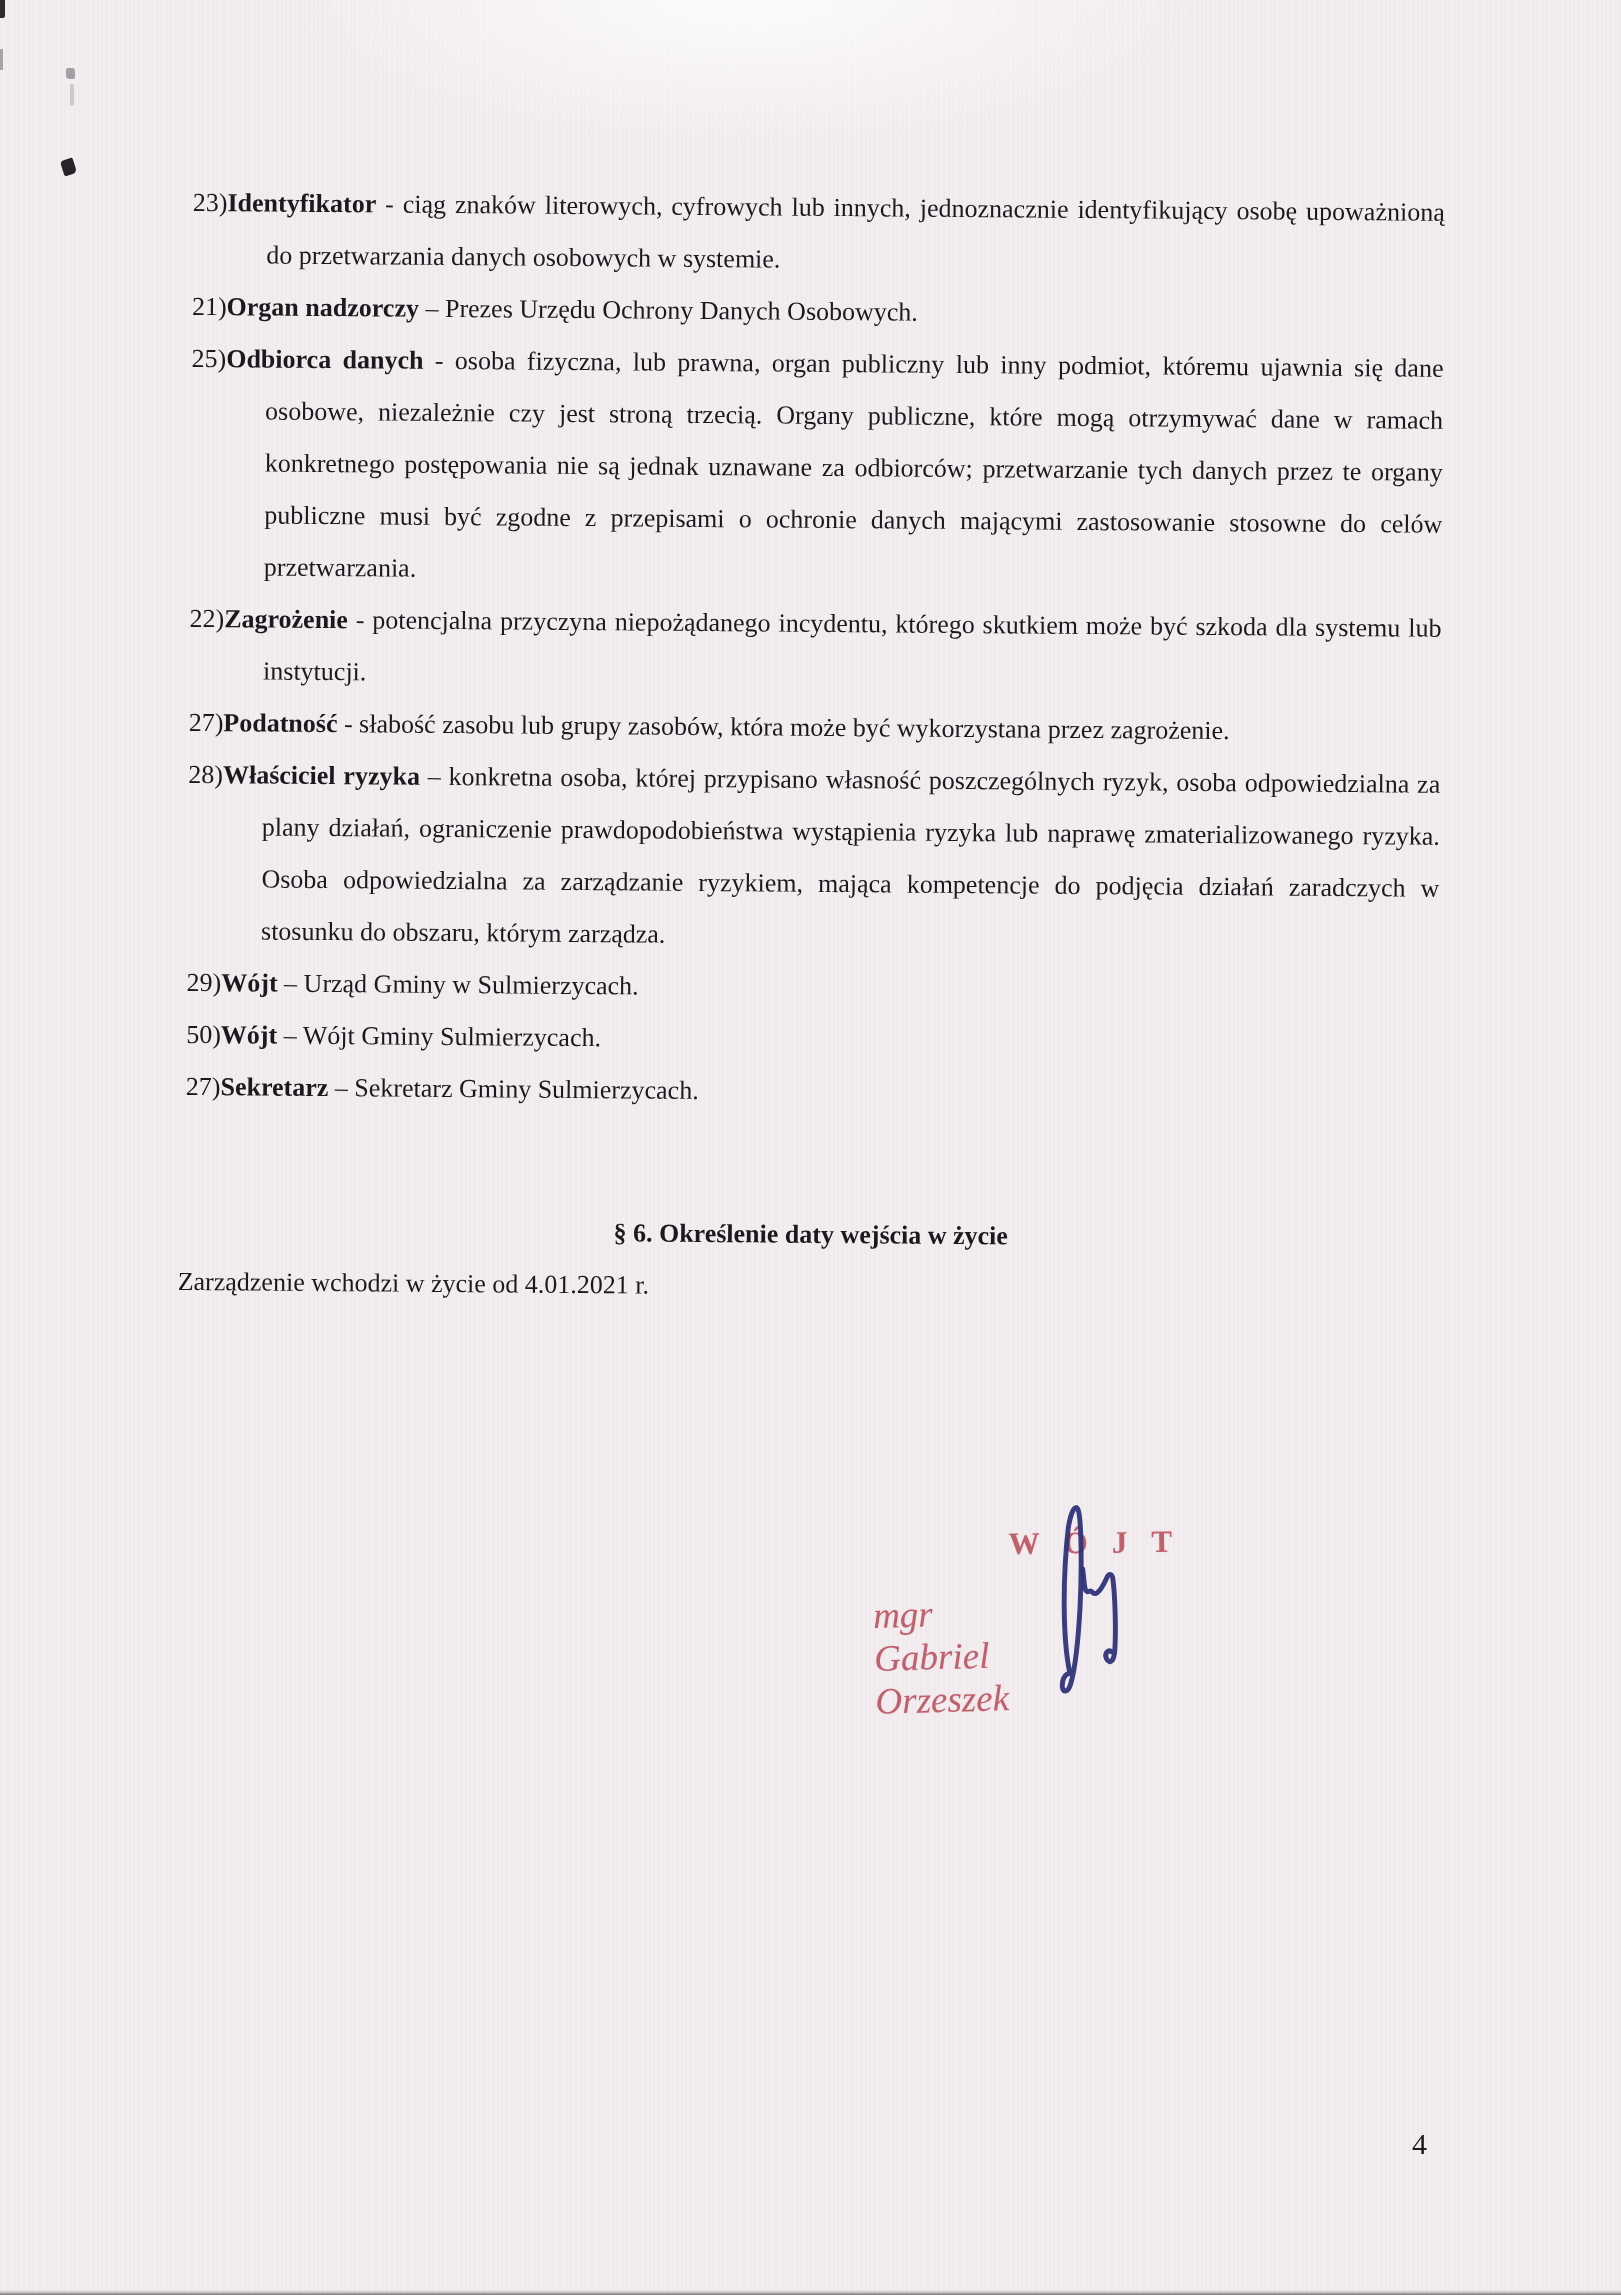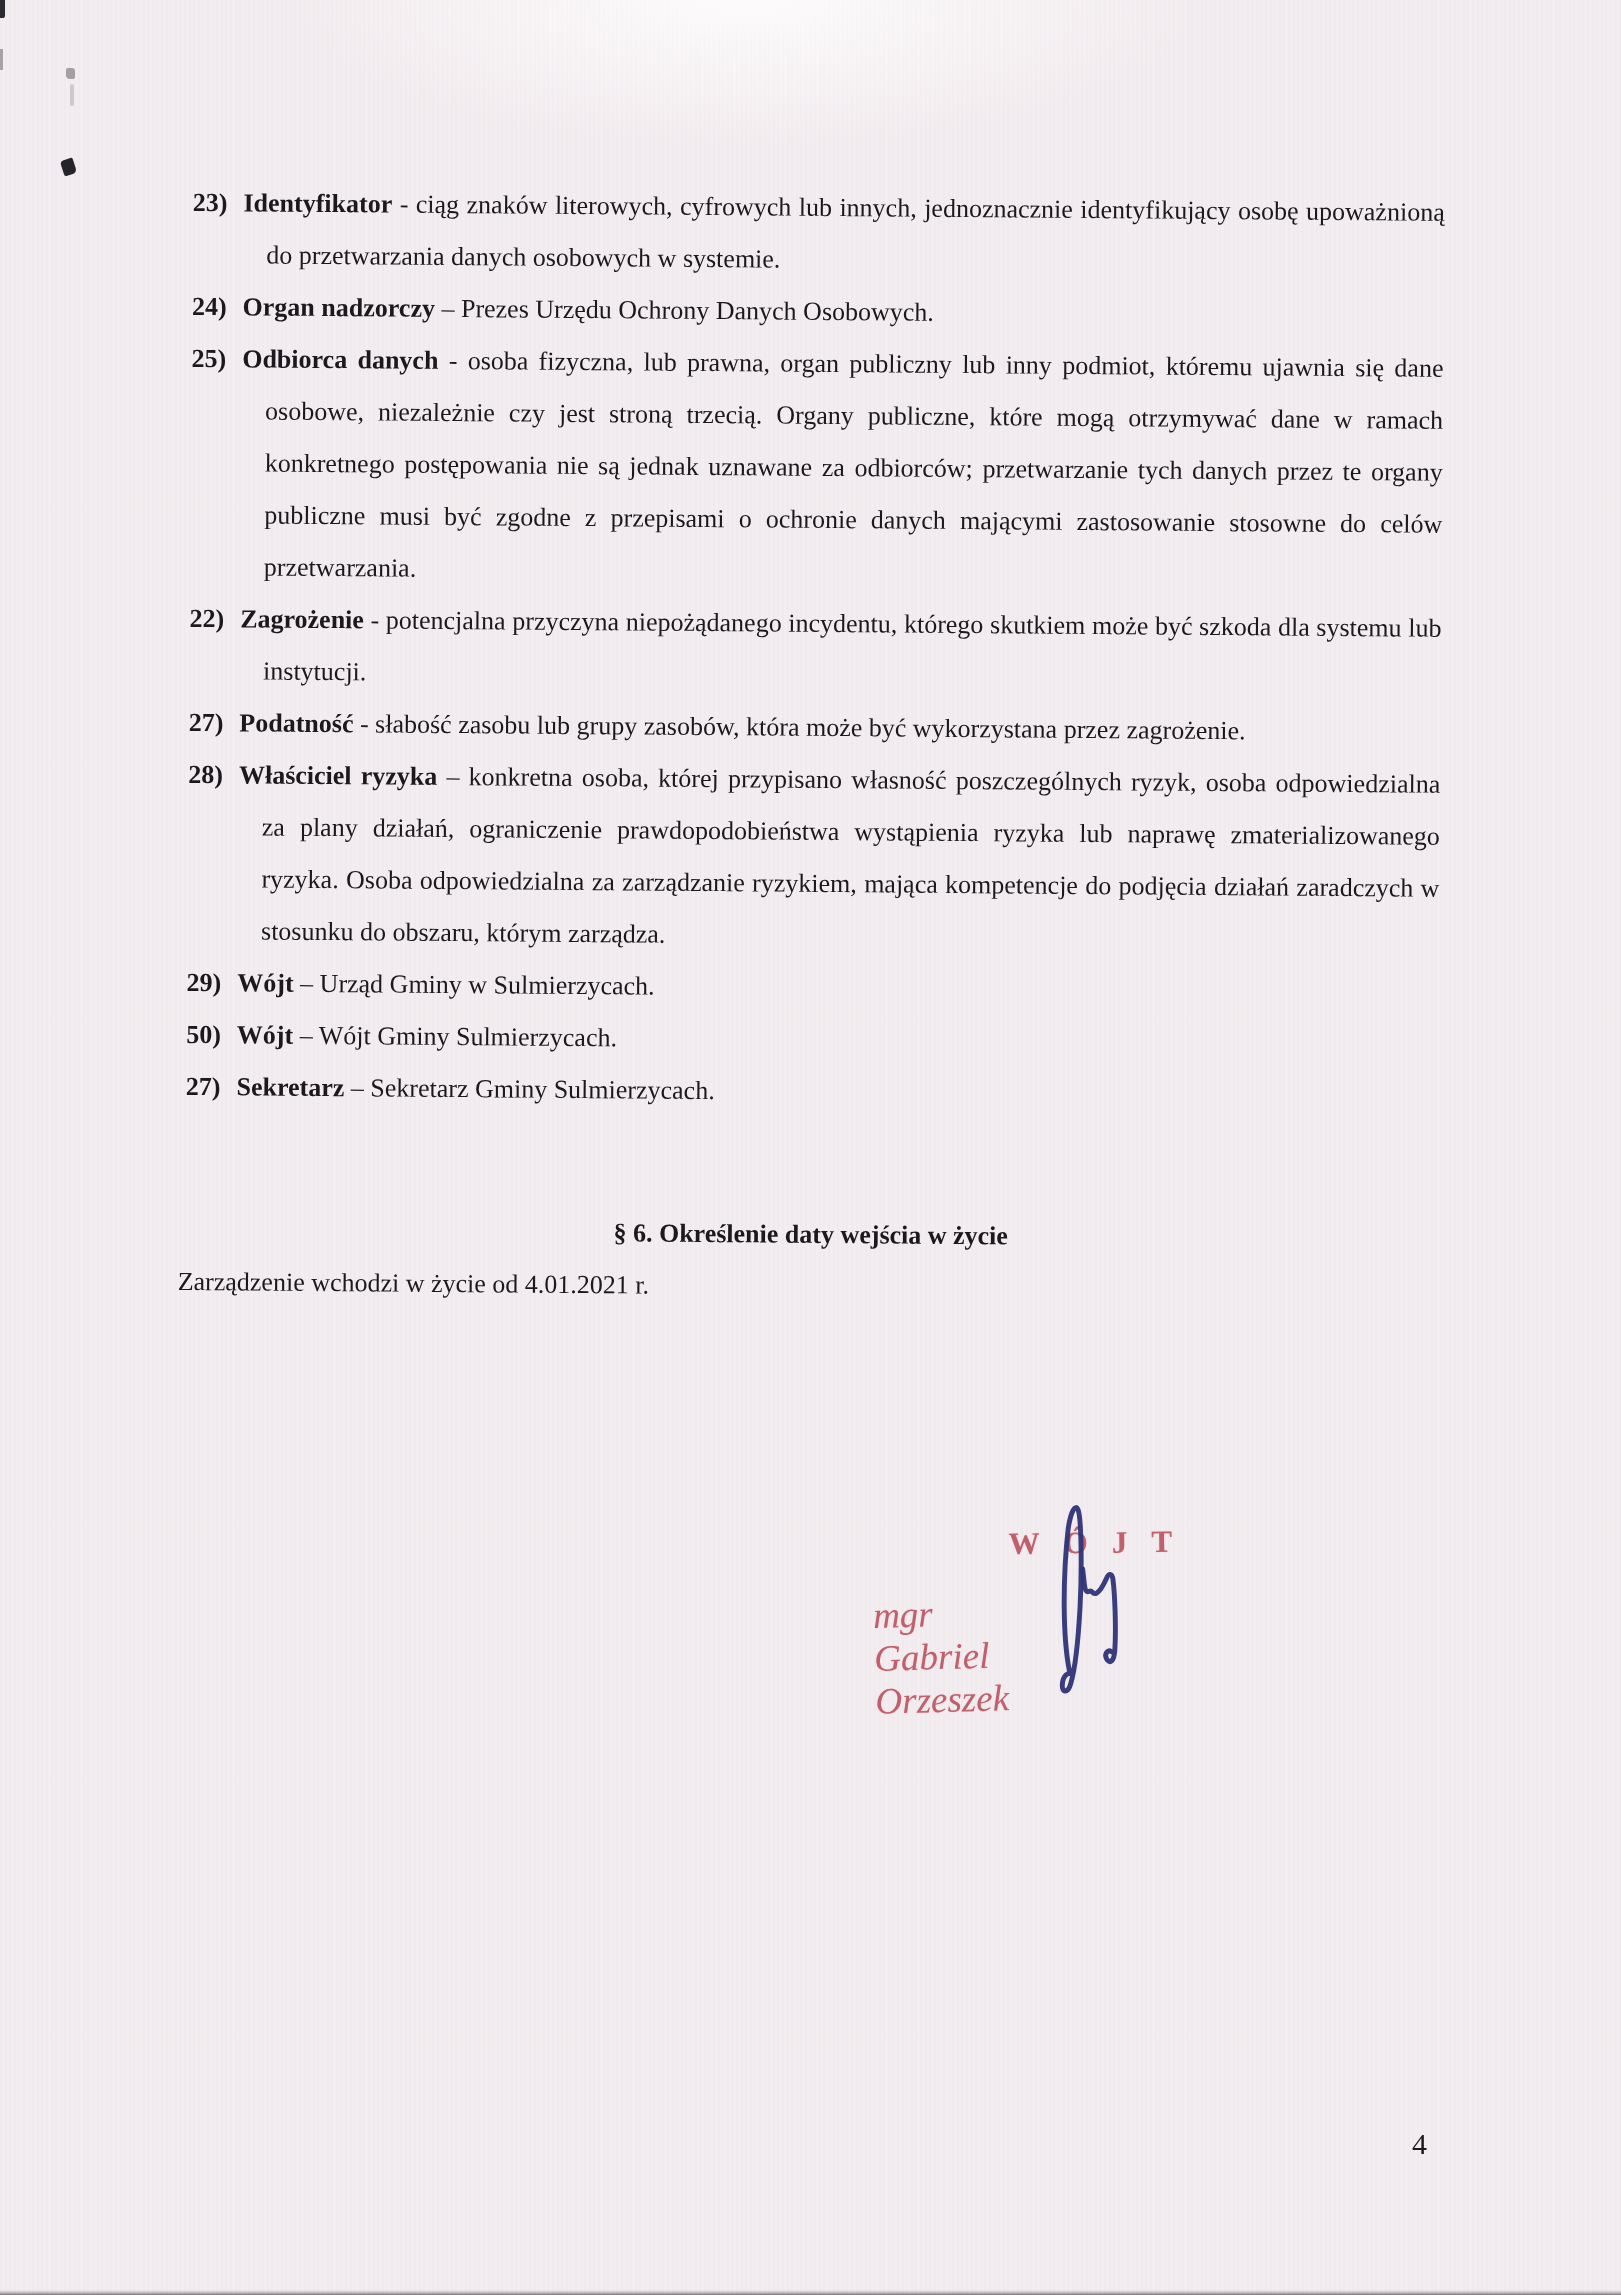--- a/index.html
+++ b/index.html
@@ -32,21 +32,21 @@
   .content{
     position:absolute;left:193px;top:177px;width:1252px;
     transform:rotate(0.45deg);transform-origin:0 0;
     font-size:26px;line-height:52px;
   }
   ol.definitions{list-style:none;margin:0;padding:0;}
   li.def-item{
     padding-left:74px;text-indent:-74px;
     text-align:justify;
   }
-  .num{font-weight:700;margin-right:16px;}
+  .num{font-weight:400;margin-right:0;}
   .term{font-weight:700;}
   .section-heading{
     font-size:26px;line-height:52px;font-weight:700;
     text-align:center;margin:91px 0 0 0;
   }
   .section-body{margin:0 0 0 -6.6px;}
 
   
   .stamp{position:absolute;transform:rotate(-0.8deg);color:var(--stamp-color);}
   .stamp-title{
@@ -72,21 +72,21 @@
 
   <div class="edge-sliver-1"></div>
   <div class="edge-sliver-2"></div>
   <div class="smudge-1"></div>
   <div class="smudge-1b"></div>
   <div class="smudge-2"></div>
 
   <div class="content">
     <ol class="definitions">
       <li class="def-item"><span class="num">23)</span><span class="term">Identyfikator</span><span class="sep"> - </span><span class="def-text">ciąg znaków literowych, cyfrowych lub innych, jednoznacznie identyfikujący osobę upoważnioną do przetwarzania danych osobowych w systemie.</span></li>
-      <li class="def-item"><span class="num">24)</span><span class="term">Organ nadzorczy</span><span class="sep"> – </span><span class="def-text">Prezes Urzędu Ochrony Danych Osobowych.</span></li>
+      <li class="def-item"><span class="num">21)</span><span class="term">Organ nadzorczy</span><span class="sep"> – </span><span class="def-text">Prezes Urzędu Ochrony Danych Osobowych.</span></li>
       <li class="def-item"><span class="num">25)</span><span class="term">Odbiorca danych</span><span class="sep"> - </span><span class="def-text">osoba fizyczna, lub prawna, organ publiczny lub inny podmiot, któremu ujawnia się dane osobowe, niezależnie czy jest stroną trzecią. Organy publiczne, które mogą otrzymywać dane w ramach konkretnego postępowania nie są jednak uznawane za odbiorców; przetwarzanie tych danych przez te organy publiczne musi być zgodne z przepisami o ochronie danych mającymi zastosowanie stosowne do celów przetwarzania.</span></li>
       <li class="def-item"><span class="num">22)</span><span class="term">Zagrożenie</span><span class="sep"> - </span><span class="def-text">potencjalna przyczyna niepożądanego incydentu, którego skutkiem może być szkoda dla systemu lub instytucji.</span></li>
       <li class="def-item"><span class="num">27)</span><span class="term">Podatność</span><span class="sep"> - </span><span class="def-text">słabość zasobu lub grupy zasobów, która może być wykorzystana przez zagrożenie.</span></li>
       <li class="def-item"><span class="num">28)</span><span class="term">Właściciel ryzyka</span><span class="sep"> – </span><span class="def-text">konkretna osoba, której przypisano własność poszczególnych ryzyk, osoba odpowiedzialna za plany działań, ograniczenie prawdopodobieństwa wystąpienia ryzyka lub naprawę zmaterializowanego ryzyka. Osoba odpowiedzialna za zarządzanie ryzykiem, mająca kompetencje do podjęcia działań zaradczych w stosunku do obszaru, którym zarządza.</span></li>
       <li class="def-item"><span class="num">29)</span><span class="term">Wójt</span><span class="sep"> – </span><span class="def-text">Urząd Gminy w Sulmierzycach.</span></li>
       <li class="def-item"><span class="num">50)</span><span class="term">Wójt</span><span class="sep"> – </span><span class="def-text">Wójt Gminy Sulmierzycach.</span></li>
       <li class="def-item"><span class="num">27)</span><span class="term">Sekretarz</span><span class="sep"> – </span><span class="def-text">Sekretarz Gminy Sulmierzycach.</span></li>
     </ol>
 
     <h2 class="section-heading">§ 6. Określenie daty wejścia w życie</h2>

